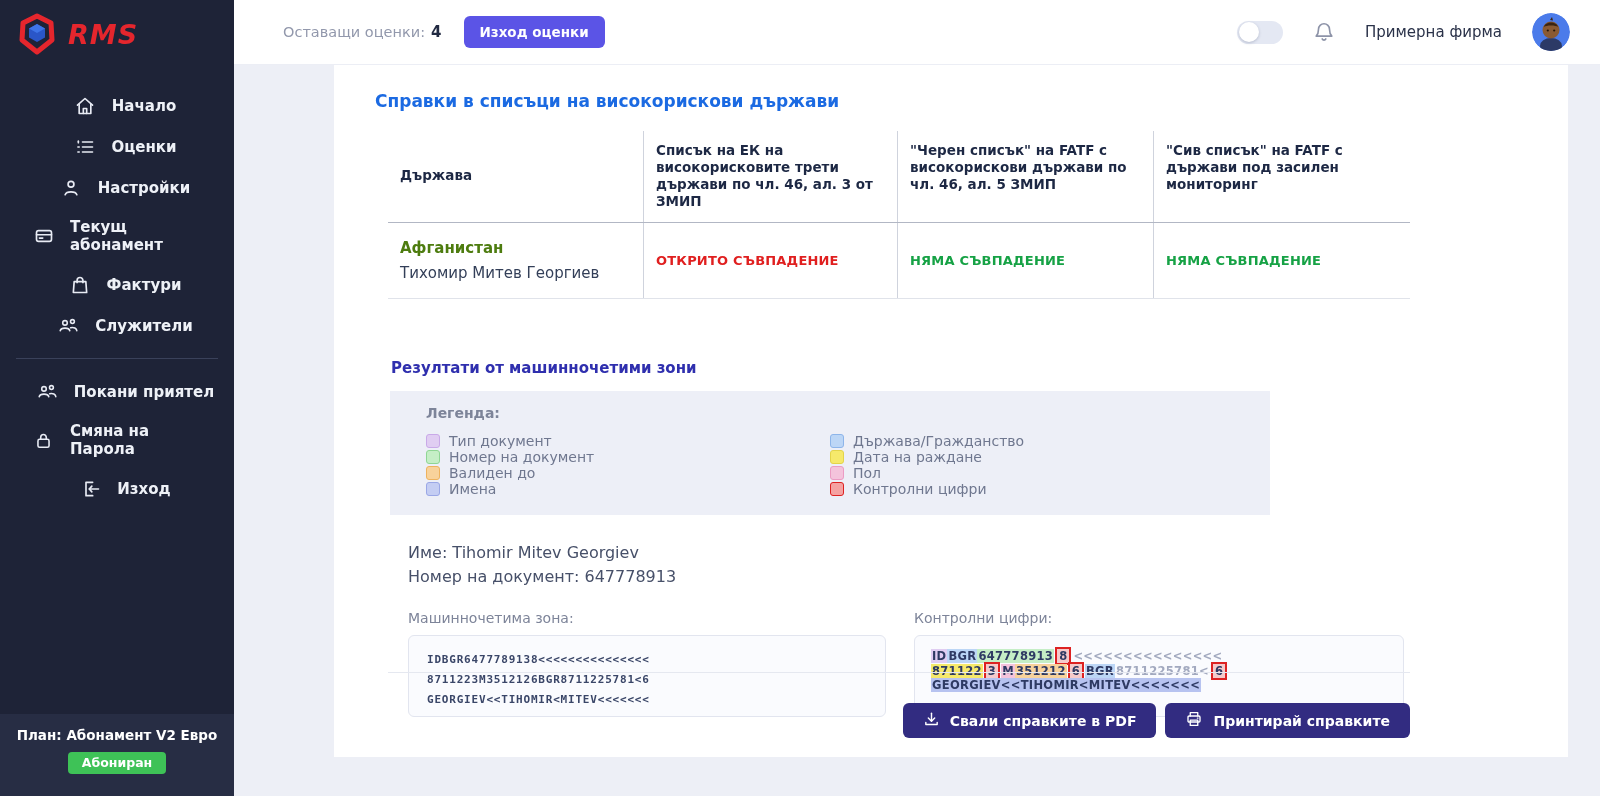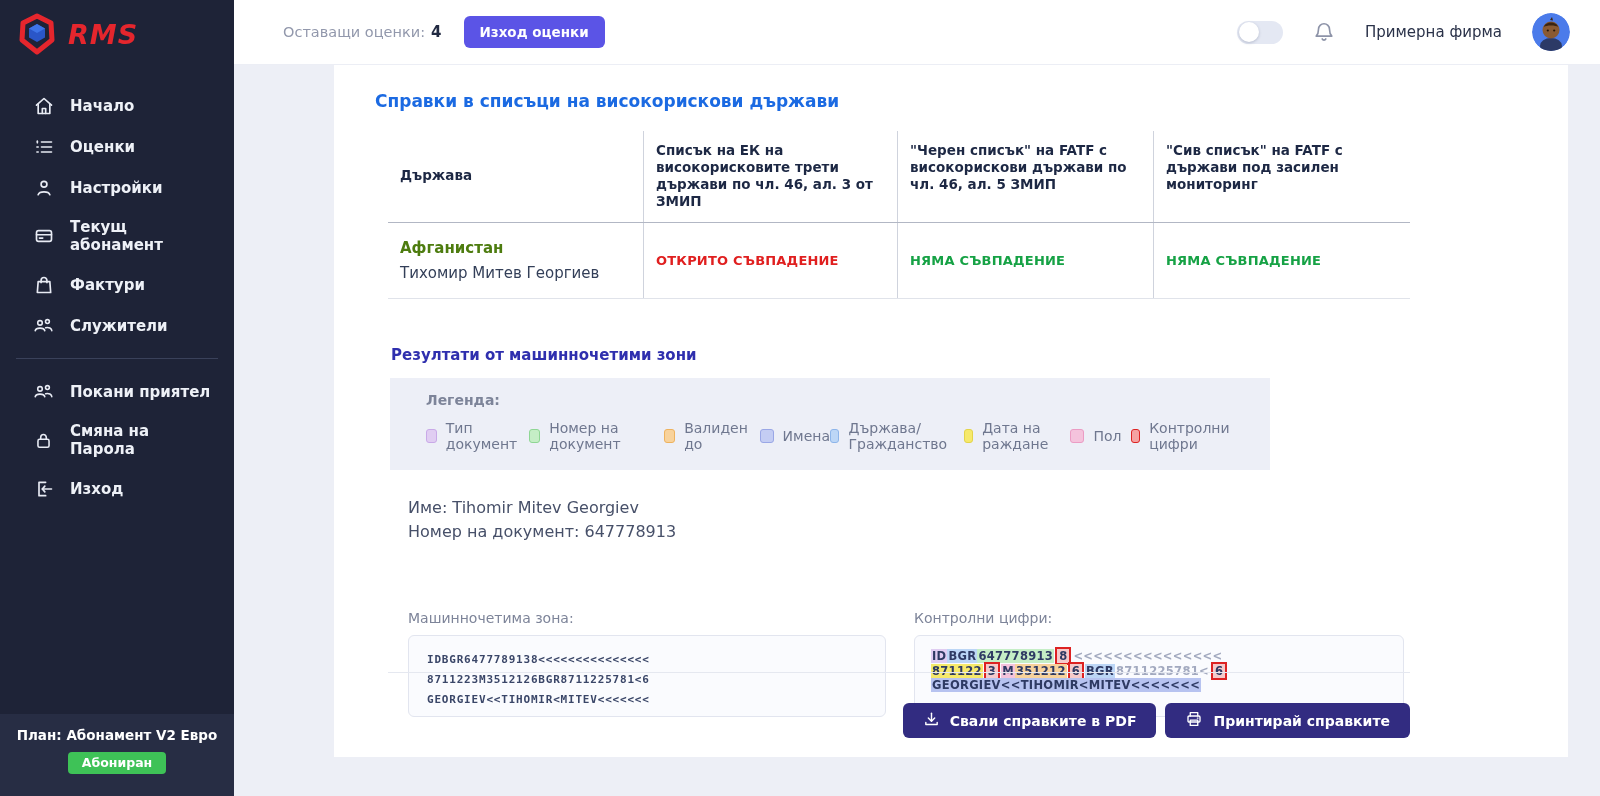--- a/index.html
+++ b/index.html
@@ -5,21 +5,21 @@
   * { margin:0; padding:0; box-sizing:border-box; }
   html,body { width:1600px; height:796px; font-family:"DejaVu Sans","Liberation Sans",sans-serif; }
   #app { position:relative; width:1600px; height:796px; background:#edeff6; overflow:hidden; }
 
   
   .sidebar { position:absolute; left:0; top:0; width:234px; height:796px; background:#1e2337; color:#eef1f7; z-index:5; }
   .logo { display:flex; align-items:center; gap:10px; padding:13px 0 0 16px; }
   .logo-badge { width:42px; height:42px; }
   .logo-text { font-size:27px; font-weight:800; font-style:italic; color:#e5262d; letter-spacing:1px; }
   .menu { margin-top:30px; }
-  .menu-item { display:flex; align-items:center; gap:16px; padding:10px 16px 10px 33px; cursor:pointer; font-size:15px; font-weight:700; color:#eef1f7; }
+  .menu-item { display:flex; align-items:center; gap:16px; padding:10px 16px 10px 33px; cursor:pointer; font-size:15px; font-weight:700; color:#eef1f7;justify-content:center; }
   .menu-item .mi { width:21px; height:21px; flex:0 0 21px; display:flex; align-items:center; justify-content:center; }
   .menu-item svg { stroke:#e8ebf4; }
   .side-divider { height:1px; background:#3a415a; margin:12px 16px 12px 16px; }
   .side-footer { position:absolute; left:0; bottom:0; width:234px; height:82px; background:#272d44; text-align:center; padding-top:13px; }
   .plan-label { font-size:13.5px; font-weight:800; color:#ffffff; }
   .plan-badge { display:inline-block; margin-top:9px; background:#3ec257; color:#ffffff; font-size:12.5px; font-weight:700; padding:3px 14px 4px; border-radius:4px; }
 
   
   .topbar { position:absolute; left:234px; top:0; width:1366px; height:65px; background:#ffffff; border-bottom:1px solid #eceef5; display:flex; align-items:center; }
   .remaining { margin-left:49px; font-size:14.5px; color:#9298ac; }
@@ -46,25 +46,25 @@
   .trow > div { border-right:1px solid #cfd3dd; padding:16px 12px; display:flex; flex-direction:column; justify-content:center; }
   .trow > div:last-child { border-right:none; }
   .trow { border-bottom:1px solid #e0e3ea; min-height:68px; }
   .country { font-size:15px; font-weight:700; color:#4d7c0f; margin-bottom:7px; }
   .person { font-size:15px; color:#333f58; }
   .result { font-size:13px; font-weight:700; letter-spacing:.2px; }
   .result[data-status="match"] { color:#e01f1f; }
   .result[data-status="no_match"] { color:#16a245; }
 
   
-  .mrz-title { margin:47px 0 0 57px; font-size:15px; font-weight:800; color:#2f2fae; }
+  .mrz-title { margin:60px 0 0 57px; font-size:15px; font-weight:800; color:#2f2fae; }
   .legend { margin:14px 0 8px 56px; width:880px; background:#edeff7; padding:14px 36px 18px; }
   .legend-title { font-size:14px; font-weight:700; color:#7d8499; margin-bottom:12px; }
   .legend-cols { display:flex; }
-  .legend-col { width:492px; display:flex; flex-direction:row; gap:9px; }
+  .legend-col { width:492px; display:flex; flex-direction:column; }
   .legend-item { display:flex; align-items:center; gap:9px; font-size:14px; color:#6f778f; }
   .swatch { width:14px; height:14px; border-radius:3px; border:1px solid transparent; }
 
   .id-lines { margin:26px 0 0 74px; font-size:16px; color:#475069; line-height:24px; }
   .mrz-cols { position:absolute; left:74px; top:545px; width:1124px; display:flex; }
   .mrz-col-label { font-size:14px; color:#7d8499; margin-bottom:9px; }
   .mrz-box { background:#fafbfe; border:1px solid #e2e5ef; border-radius:6px; }
   .mrz-left { width:478px; margin-right:14px; }
   .mrz-left .mrz-box { height:82px; padding:14px 0 0 18px; }
   .mrz-line { font-family:"DejaVu Sans Mono","Liberation Mono",monospace; font-size:11px; font-weight:700; color:#3a4668; letter-spacing:.8px; line-height:20px; }

